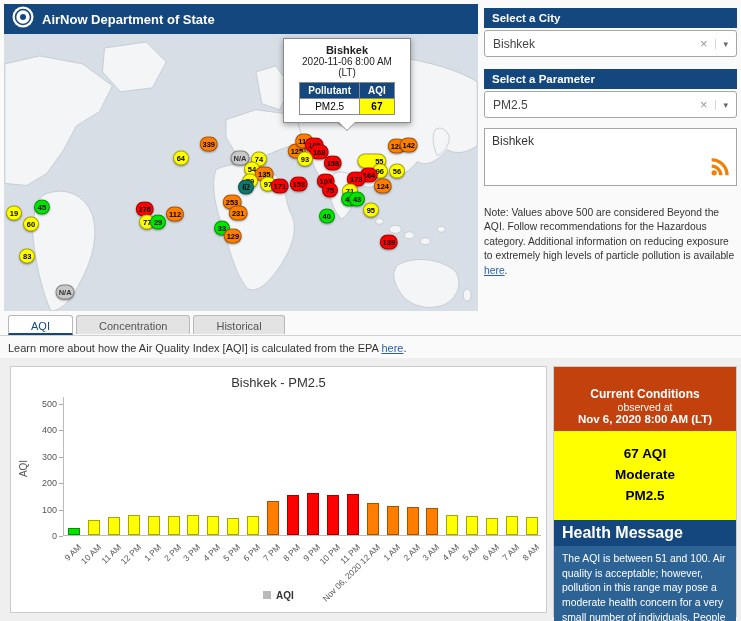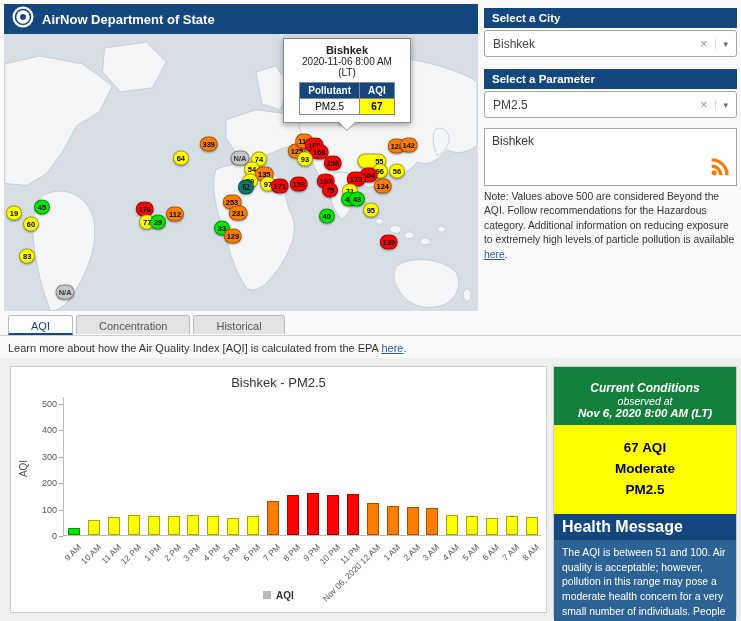--- a/index.html
+++ b/index.html
@@ -43,21 +43,21 @@
     padding:4px 8px; height:20px; }
   .select-box { margin-top:2px; height:27px; background:#fff; border:1px solid #a6a6a6;
     border-radius:3px; display:flex; align-items:center; padding:0 8px; font-size:12px; color:#444; }
   .select-box .clear { margin-left:auto; color:#999; font-size:13px; cursor:pointer; }
   .select-box .arrow { color:#666; font-size:9px; margin-left:8px; padding-left:7px;
     border-left:1px solid #d5d5d5; }
   .gap12 { height:12px; } .gap10 { height:10px; }
   .feed-box { position:relative; height:58px; background:#fff; border:1px solid #a6a6a6;
     font-size:12px; color:#333; padding:5px 7px; }
   .feed-box .rss { position:absolute; right:6px; bottom:5px; }
-  .note { margin-top:4px; font-size:10.3px; color:#333; line-height:1.4; }
+  .note { margin-top:20px; font-size:10.3px; color:#333; line-height:1.4; }
   a.inline-link { color:#2a5db0; text-decoration:underline; }
 
   
   .tabs { position:absolute; left:8px; top:315px; display:flex; gap:3px; z-index:2; }
   .tab { font-size:11px; color:#555; background:#e3e3e3; border:1px solid #b9b9b9;
     border-bottom:none; border-radius:3px 3px 0 0; padding:4px 22px; height:19px; cursor:pointer; }
   .tab.active { background:#fff; color:#14477d; height:20px;
     border-bottom:2px solid #14477d; }
   .tabs-rule { position:absolute; left:0; top:335px; width:741px; height:1px; background:#d0d0d0; }
   .learn-more { position:absolute; left:8px; top:342px; font-size:11px; color:#333; }
@@ -77,21 +77,21 @@
   .xlabel { position:absolute; font-size:8.5px; color:#555; white-space:nowrap;
     transform:translateX(-100%) rotate(-45deg); transform-origin:100% 0; }
   .legend { position:absolute; left:0; top:222px; width:100%; text-align:center; font-size:10px; color:#333; }
   .legend .swatch { display:inline-block; width:8px; height:8px; background:#b9b9b9;
     margin-right:5px; vertical-align:middle; }
   .legend .legend-label { font-weight:bold; vertical-align:middle; }
 
   
   .cc-panel { position:absolute; left:553px; top:366px; width:184px; height:251px;
     display:flex; flex-direction:column; border:1px solid #cccccc; z-index:1; }
-  .cc-head { background:#15803d; color:#fff; text-align:center; padding:14px 4px 6px;font-style:italic; }
+  .cc-head { background:#c2410c; color:#fff; text-align:center; padding:20px 4px 6px; }
   .cc-head .l1 { font-size:12px; font-weight:bold; }
   .cc-head .l2 { font-size:10.5px; }
   .cc-head .l3 { font-size:11.5px; font-weight:bold; }
   .cc-aqi { background:#ffff00; color:#000; text-align:center; padding:13px 8px;
     font-size:13.5px; font-weight:bold; line-height:1.55; }
   .cc-hm-head { background:#14477d; color:#fff; font-size:16px; font-weight:bold; padding:4px 8px; }
   .cc-hm-body { background:#2d6394; color:#fff; font-size:10.4px; line-height:1.42;
     padding:6px 8px; flex:1; }
 </style>
 </head>

